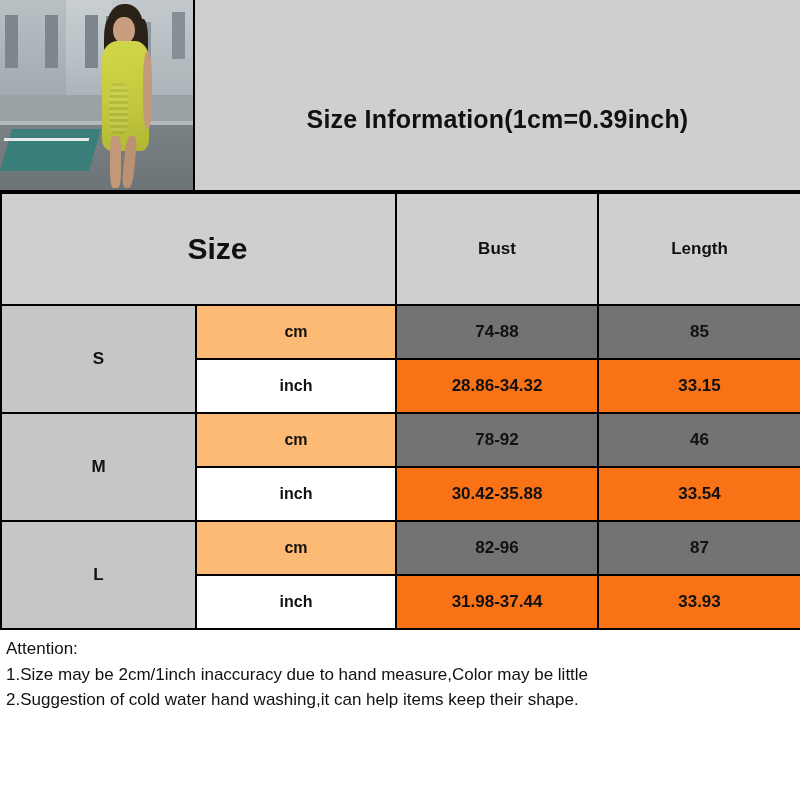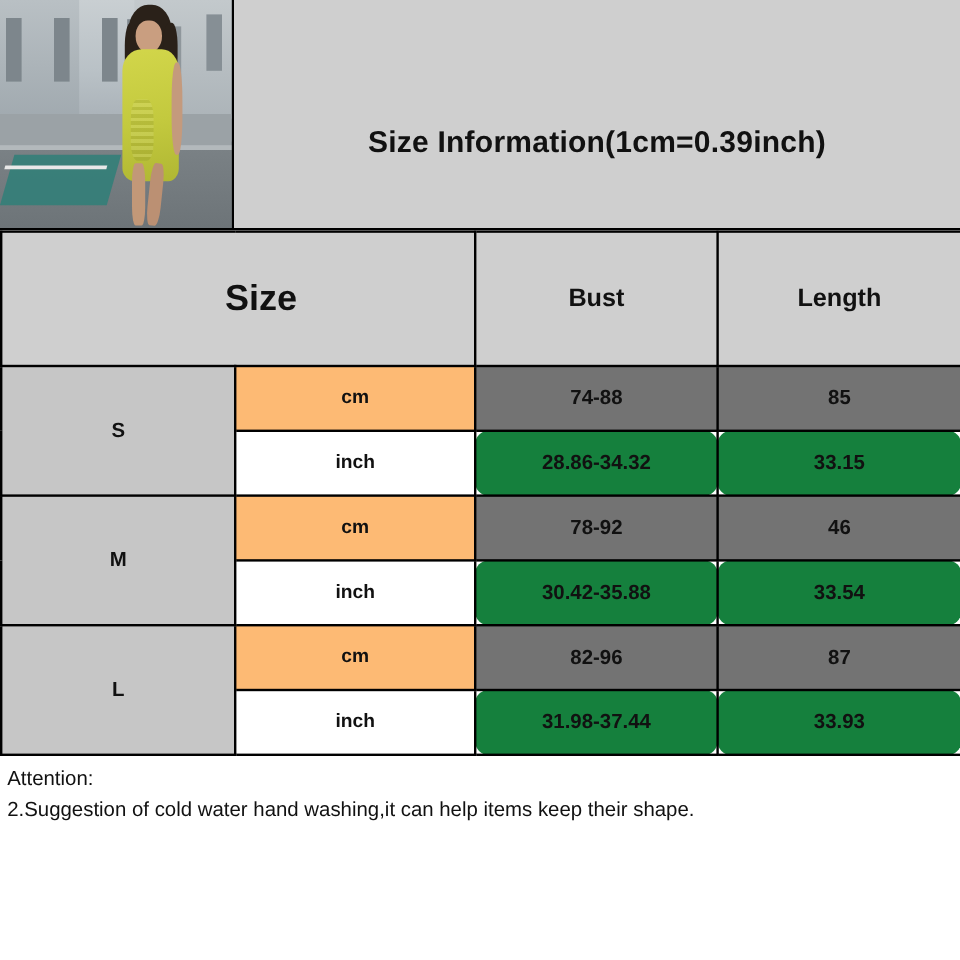--- a/index.html
+++ b/index.html
@@ -162,41 +162,41 @@
   col.c-len   { width: 203px; }
 
   .hdr-size {
     background: #cfcfcf;
     font-size: 30px;
     height: 108px;
     padding-left: 39px;
   }
   .hdr-col {
     background: #cfcfcf;
-    font-size: 21px;
+    font-size: 17px;
     height: 108px;
   }
   .size-label {
     background: #c6c6c6;
     font-size: 17px;
     height: 100px;
   }
   .unit-cell {
     font-size: 16px;
     height: 50px;
   }
   .unit-cm   { background: #fdba74; }
   .unit-inch { background: #ffffff; }
   .val-cell {
     font-size: 17px;
     font-weight: normal;
     height: 50px;
   }
   .val-cm   { background: #737373; }
-  .val-inch { background: #15803d; border-radius: 11px; }
+  .val-inch { background: #f97316; }
 
   
   .attention {
     box-sizing: border-box;
     width: 800px;
     padding: 6px 6px 0 6px;
     background: #ffffff;
   }
   .attention-line {
     font-size: 17px;
@@ -288,16 +288,17 @@
       <tr>
         <td class="unit-cell unit-inch">inch</td>
         <td class="val-cell val-inch">31.98-37.44</td>
         <td class="val-cell val-inch">33.93</td>
       </tr>
     </tbody>
   </table>
 
   <div class="attention">
     <div class="attention-title">Attention:</div>
+    <div class="attention-line">1.Size may be 2cm/1inch inaccuracy due to hand measure,Color may be little</div>
     <div class="attention-line">2.Suggestion of cold water hand washing,it can help items keep their shape.</div>
   </div>
 
 </div>
 
 </body></html>

